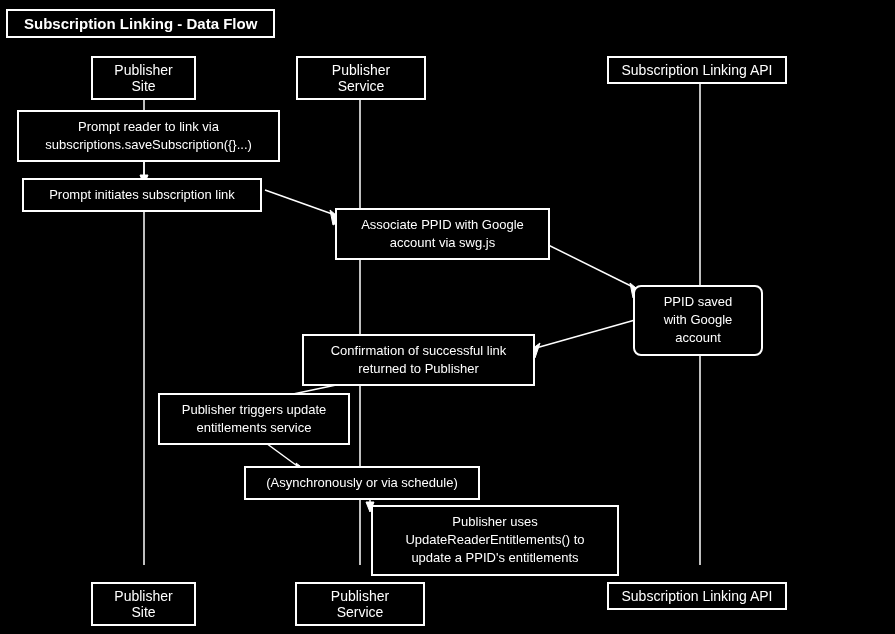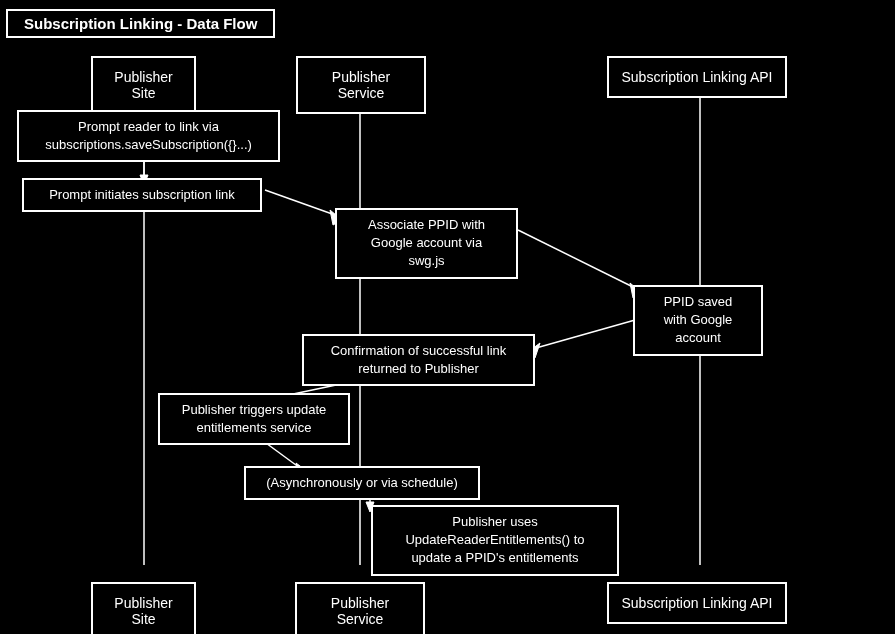--- a/index.html
+++ b/index.html
@@ -21,21 +21,21 @@
       border: 2px solid #fff;
       padding: 4px 16px;
       background: #000;
       font-size: 15px;
       font-weight: bold;
     }
 
     .lane-label {
       position: absolute;
       border: 2px solid #fff;
-      padding: 11px 10px;
+      padding: 4px 10px;
       background: #000;
       text-align: center;
       font-size: 14px;
     }
 
     .flow-box {
       position: absolute;
       border: 2px solid #fff;
       padding: 6px 16px;
       background: #000;
@@ -102,24 +102,24 @@
 
 <div class="lane-label" style="top: 56px; left: 296px; width: 130px;">Publisher Service</div>
 
 <div class="lane-label" style="top: 56px; left: 607px; width: 180px;">Subscription Linking API</div>
 
 <div class="flow-box" style="top: 110px; left: 17px; width: 263px;">Prompt reader to link via
 subscriptions.saveSubscription({}...)</div>
 
 <div class="flow-box" style="top: 178px; left: 22px; width: 240px;">Prompt initiates subscription link</div>
 
-<div class="flow-box" style="top: 208px; left: 335px; width: 183px;">Associate PPID with
+<div class="flow-box" style="top: 208px; left: 335px; width: 215px;">Associate PPID with
 Google account via swg.js</div>
 
-<div class="flow-box" style="top: 285px; left: 633px; width: 130px;">PPID saved with
+<div class="flow-box" style="top: 285px; left: 633px; width: 130px; border-radius: 8px;">PPID saved with
 Google account</div>
 
 <div class="flow-box" style="top: 334px; left: 302px; width: 233px;">Confirmation of successful link
 returned to Publisher</div>
 
 <div class="flow-box" style="top: 393px; left: 158px; width: 192px;">Publisher triggers
 update entitlements service</div>
 
 <div class="flow-box" style="top: 466px; left: 244px; width: 236px;">(Asynchronously or via schedule)</div>
 

